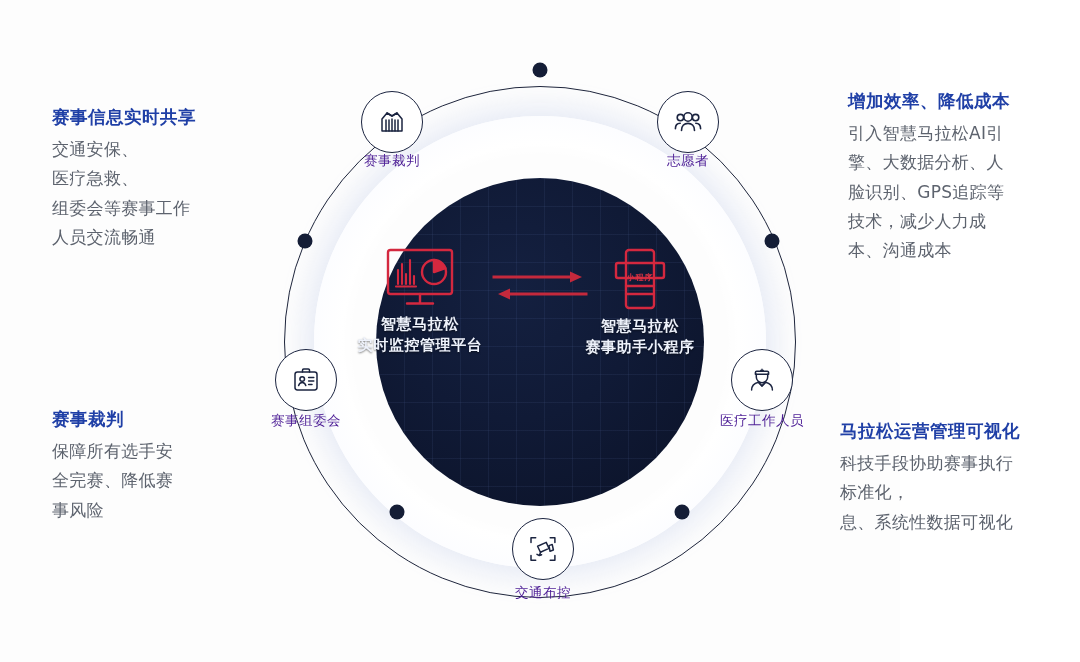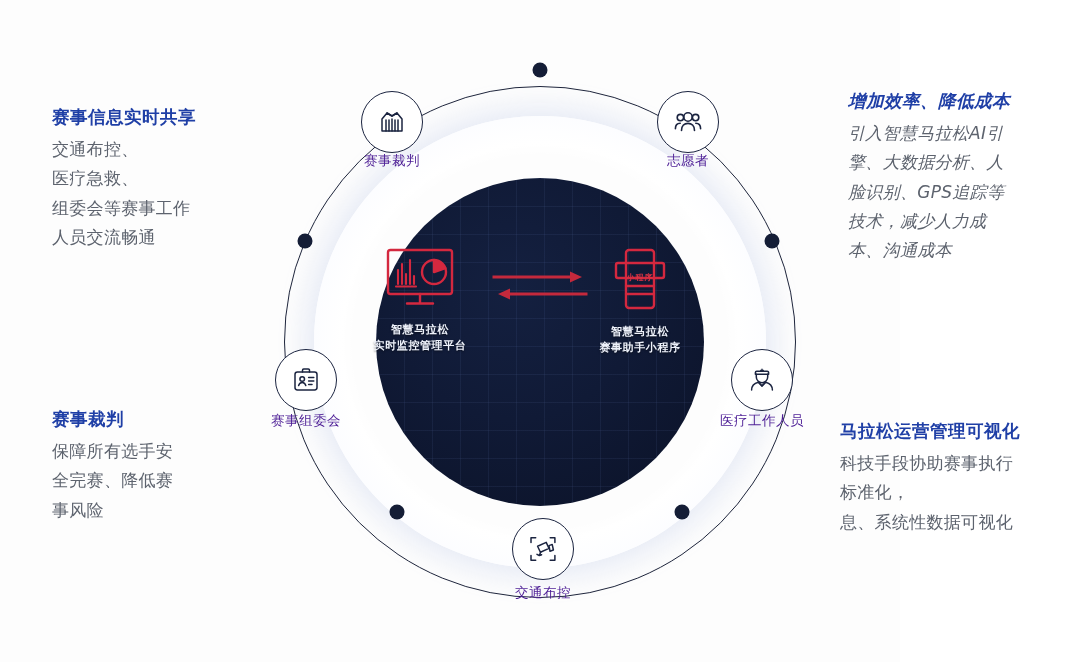--- a/index.html
+++ b/index.html
@@ -29,21 +29,21 @@
   .callout .bd {
     font-size: 17px;
     color: #5d636e;
     line-height: 1.72;
     letter-spacing: .3px;
   }
   .callout .bd div { white-space: nowrap; }
 
   #co-tl { left: 52px;  top: 104px; }
   #co-bl { left: 52px;  top: 406px; }
-  #co-tr { left: 848px; top: 88px;  width: 212px; font-style: italic; }
+  #co-tr { left: 848px; top: 88px;  width: 212px; }
   #co-br { left: 840px; top: 418px; width: 225px; }
 
   #co-tr .bd div, #co-br .bd div { white-space: nowrap; }
 
   
   #ringwrap {
     position: absolute;
     left: 264px; top: 66px;
     width: 552px; height: 552px;
   }
@@ -142,22 +142,22 @@
     font-size: 13.5px;
     color: #4c1d95;
     letter-spacing: .5px;
     white-space: nowrap;
     z-index: 5;
   }
 
   
   .inner { position: absolute; z-index: 6; text-align: center; }
   .inner .cap {
-    font-size: 11px; color: #eef2fb; line-height: 1.42;
-    letter-spacing: .6px; font-weight: bold; margin-top: 8px;
+    font-size: 15px; color: #eef2fb; line-height: 1.42;
+    letter-spacing: .6px; font-weight: bold; margin-top: 0;
     text-shadow: 0 1px 2px rgba(0,0,0,.5);
   }
   #left-unit  { left: 340px; top: 246px; width: 160px; }
   #right-unit { left: 560px; top: 246px; width: 160px; }
   #arrows     { left: 492px; top: 268px; width: 96px; height: 36px; z-index: 6; }
   .miniword {
     position: absolute;
     left: 50%; top: 26px;
     transform: translateX(-50%);
     font-size: 8px; color: #d93344; letter-spacing: 1px;
@@ -167,21 +167,21 @@
   }
 </style>
 </head>
 <body>
 
 <div id="stage">
 
   <div class="callout" id="co-tl">
     <div class="hd">赛事信息实时共享</div>
     <div class="bd">
-      <div>交通布控、</div>
+      <div>交通安保、</div>
       <div>医疗急救、</div>
       <div>组委会等赛事工作</div>
       <div>人员交流畅通</div>
     </div>
   </div>
 
   <div class="callout" id="co-bl">
     <div class="hd">赛事裁判</div>
     <div class="bd">
       <div>保障所有选手安</div>

